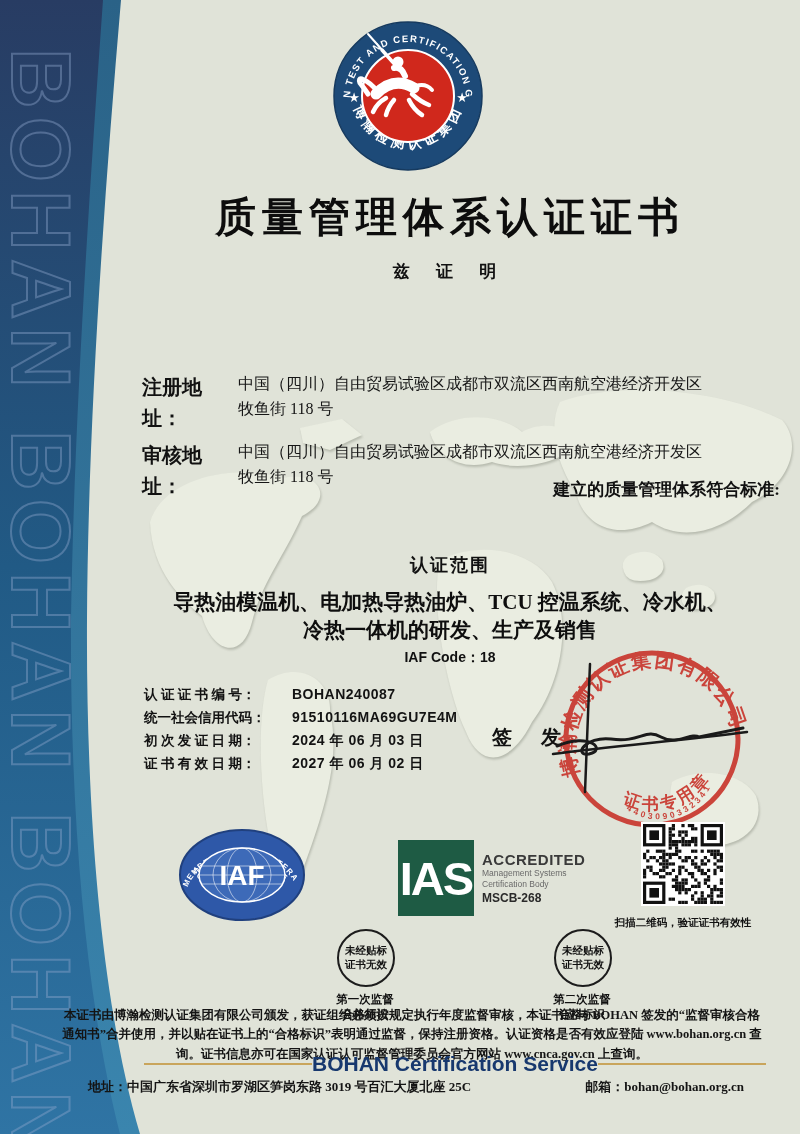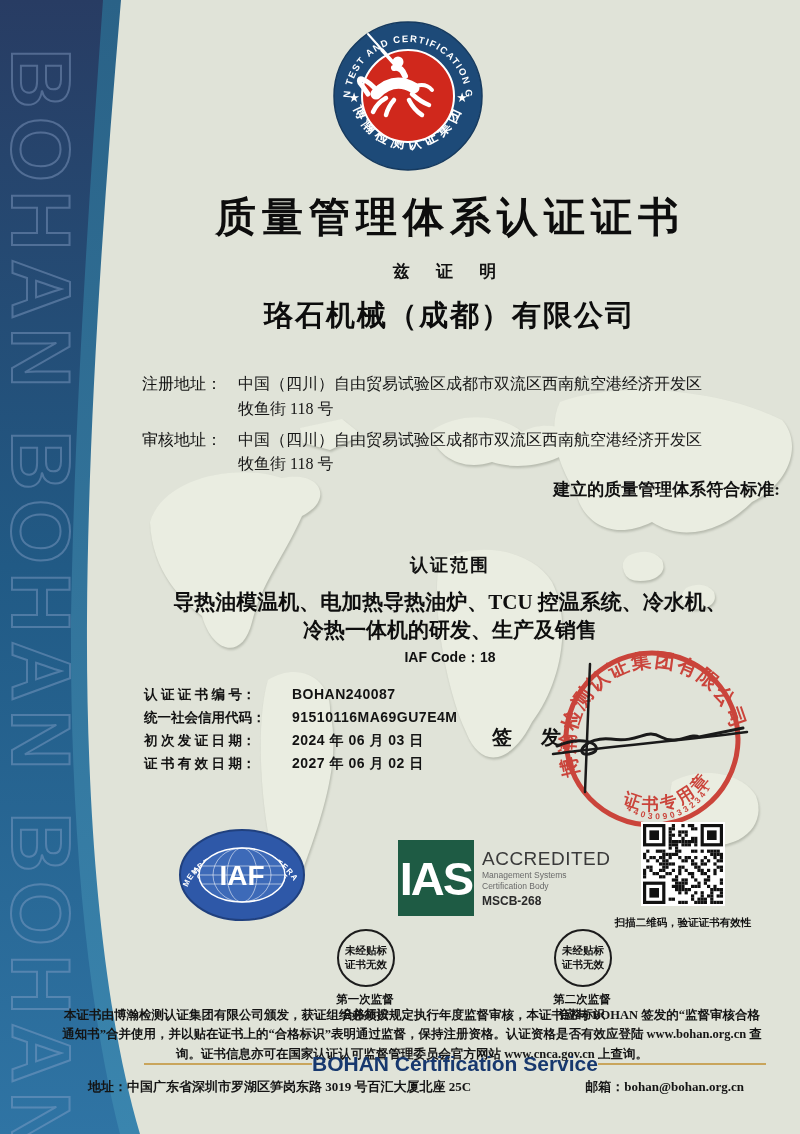--- a/index.html
+++ b/index.html
@@ -12,41 +12,41 @@
   .worldmap{position:absolute;left:0;top:0;pointer-events:none;}
   
   .logo{position:absolute;left:332px;top:20px;}
   
   .title{position:absolute;left:120px;right:20px;top:190px;text-align:center;font-size:41px;font-weight:bold;color:#0d0d0d;letter-spacing:6px;}
   .certify{position:absolute;left:120px;right:20px;top:260px;text-align:center;font-size:17px;font-weight:bold;letter-spacing:11px;color:#111;}
   .company{position:absolute;left:120px;right:20px;top:296px;text-align:center;font-size:29px;font-weight:bold;letter-spacing:2px;color:#0d0d0d;}
   
   .addr-block{position:absolute;left:142px;top:372px;width:612px;}
   .addr-row{display:flex;margin-bottom:6px;}
-  .addr-label{flex:0 0 96px;font-size:16px;font-weight:normal;color:#111;line-height:1.55;}
+  .addr-label{flex:0 0 96px;font-size:20px;font-weight:bold;color:#111;line-height:1.55;}
   .addr-value{font-size:16px;color:#161616;line-height:1.55;}
   
   .std-heading{position:absolute;left:120px;right:20px;top:478px;text-align:right;font-size:17px;font-weight:bold;color:#111;}
   .std-value{position:absolute;left:120px;right:20px;top:502px;text-align:center;font-size:31px;font-weight:bold;font-family:"Liberation Sans","DejaVu Sans",sans-serif;color:#0d0d0d;letter-spacing:0.5px;}
   .scope-heading{position:absolute;left:120px;right:20px;top:553px;text-align:center;font-size:18px;font-weight:bold;color:#111;letter-spacing:2px;}
   .scope-text{position:absolute;left:120px;right:20px;top:588px;text-align:center;font-size:21px;font-weight:bold;color:#0e0e0e;line-height:1.35;}
   .iaf-code{position:absolute;left:120px;right:20px;top:649px;text-align:center;font-size:14px;font-weight:bold;font-family:"Liberation Sans","DejaVu Sans",sans-serif;color:#111;}
   
   .details{position:absolute;left:144px;top:686px;}
   .detail-row{display:flex;align-items:baseline;height:23px;}
   .detail-label{flex:0 0 148px;font-size:13.5px;font-weight:bold;color:#111;}
   .detail-value{font-size:14px;font-weight:bold;font-family:"Liberation Sans","DejaVu Sans",sans-serif;color:#131313;letter-spacing:0.5px;}
   .sign-label{position:absolute;left:492px;top:724px;font-size:20px;font-weight:bold;letter-spacing:12px;color:#111;}
   .seal{position:absolute;left:545px;top:642px;}
   
   .iaf-logo{position:absolute;left:178px;top:828px;}
   .ias{position:absolute;left:398px;top:840px;display:flex;align-items:center;font-family:"Liberation Sans","DejaVu Sans",sans-serif;}
   .ias-box{width:76px;height:76px;background:#1e5b44;color:#fff;display:flex;align-items:center;justify-content:center;font-size:47px;font-weight:bold;letter-spacing:-2px;}
   .ias-text{margin-left:8px;}
-  .ias-accredited{font-size:19px;font-weight:normal;color:#3a3a3a;letter-spacing:0.5px;}
+  .ias-accredited{font-size:15px;font-weight:bold;color:#3a3a3a;letter-spacing:0.5px;}
   .ias-sub{font-size:8.5px;color:#6a6a6a;line-height:1.25;}
   .ias-code{font-size:12px;font-weight:bold;color:#2a2a2a;margin-top:2px;}
   .qr-wrap{position:absolute;left:608px;top:822px;width:150px;text-align:center;}
   .qr{display:inline-block;background:#fff;padding:2px;}
   .qr-caption{margin-top:6px;font-size:10.5px;font-weight:bold;color:#111;white-space:nowrap;margin-left:-30px;width:210px;}
   
   .stamp{position:absolute;width:54px;height:54px;border:2.5px solid #1c1c1c;border-radius:50%;display:flex;flex-direction:column;align-items:center;justify-content:center;font-size:10.5px;font-weight:bold;color:#111;line-height:1.3;background:transparent;}
   .stamp1{left:337px;top:929px;}
   .stamp2{left:554px;top:929px;}
   .stamp-caption{position:absolute;width:120px;text-align:center;font-size:11.5px;font-weight:bold;color:#111;line-height:1.3;}
@@ -124,21 +124,20 @@
       <path d="M84,66 q10,-3 16,4" stroke-width="4"></path>
       <circle cx="66" cy="42" r="5.5" fill="#fff" stroke="none"></circle>
       <path d="M62,48 Q69,46 73,56" stroke-width="6"></path>
       <path d="M66,48 L50,30" stroke-width="3.5"></path>
       <path d="M52,32 L36,14" stroke-width="2"></path>
     </g>
   </svg>
 
   <div class="title">质量管理体系认证证书</div>
   <div class="certify">兹 证 明</div>
-  <div class="company">珞石机械（成都）有限公司</div>
 
   <div class="addr-block">
     <div class="addr-row">
       <div class="addr-label">注册地址：</div>
       <div class="addr-value">
         <div>中国（四川）自由贸易试验区成都市双流区西南航空港经济开发区</div>
         <div>牧鱼街 118 号</div>
       </div>
     </div>
     <div class="addr-row">

